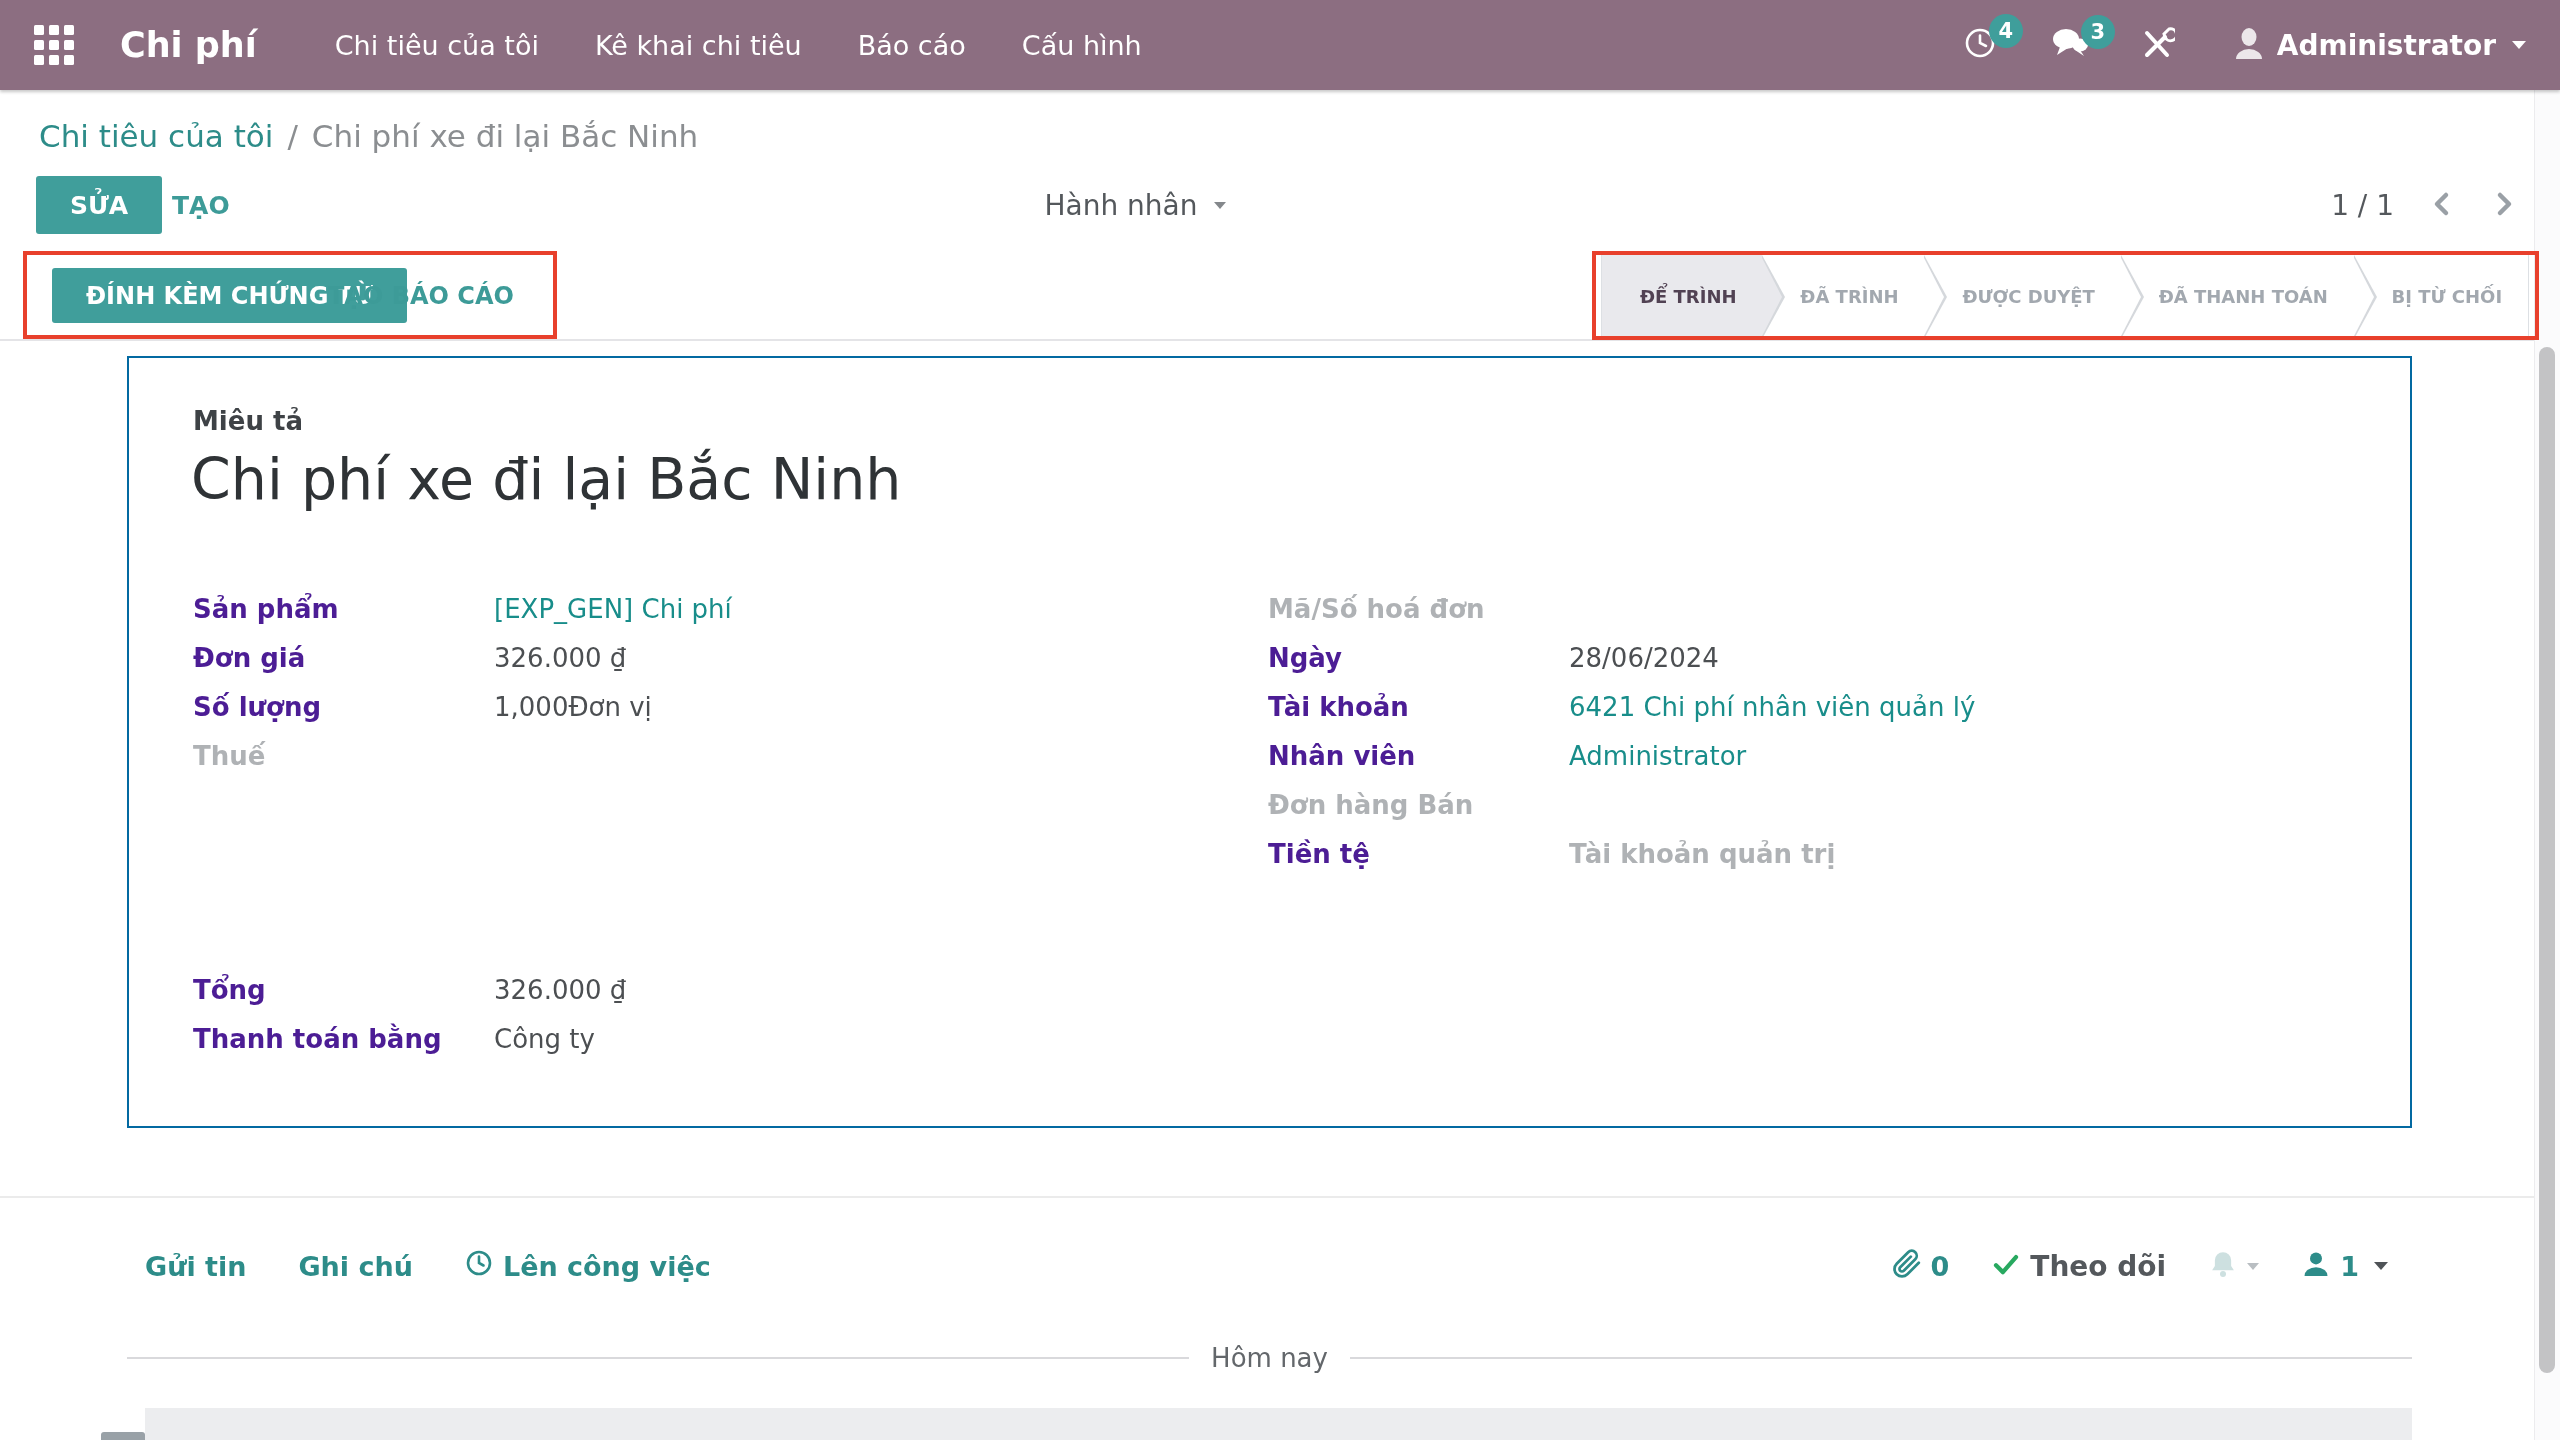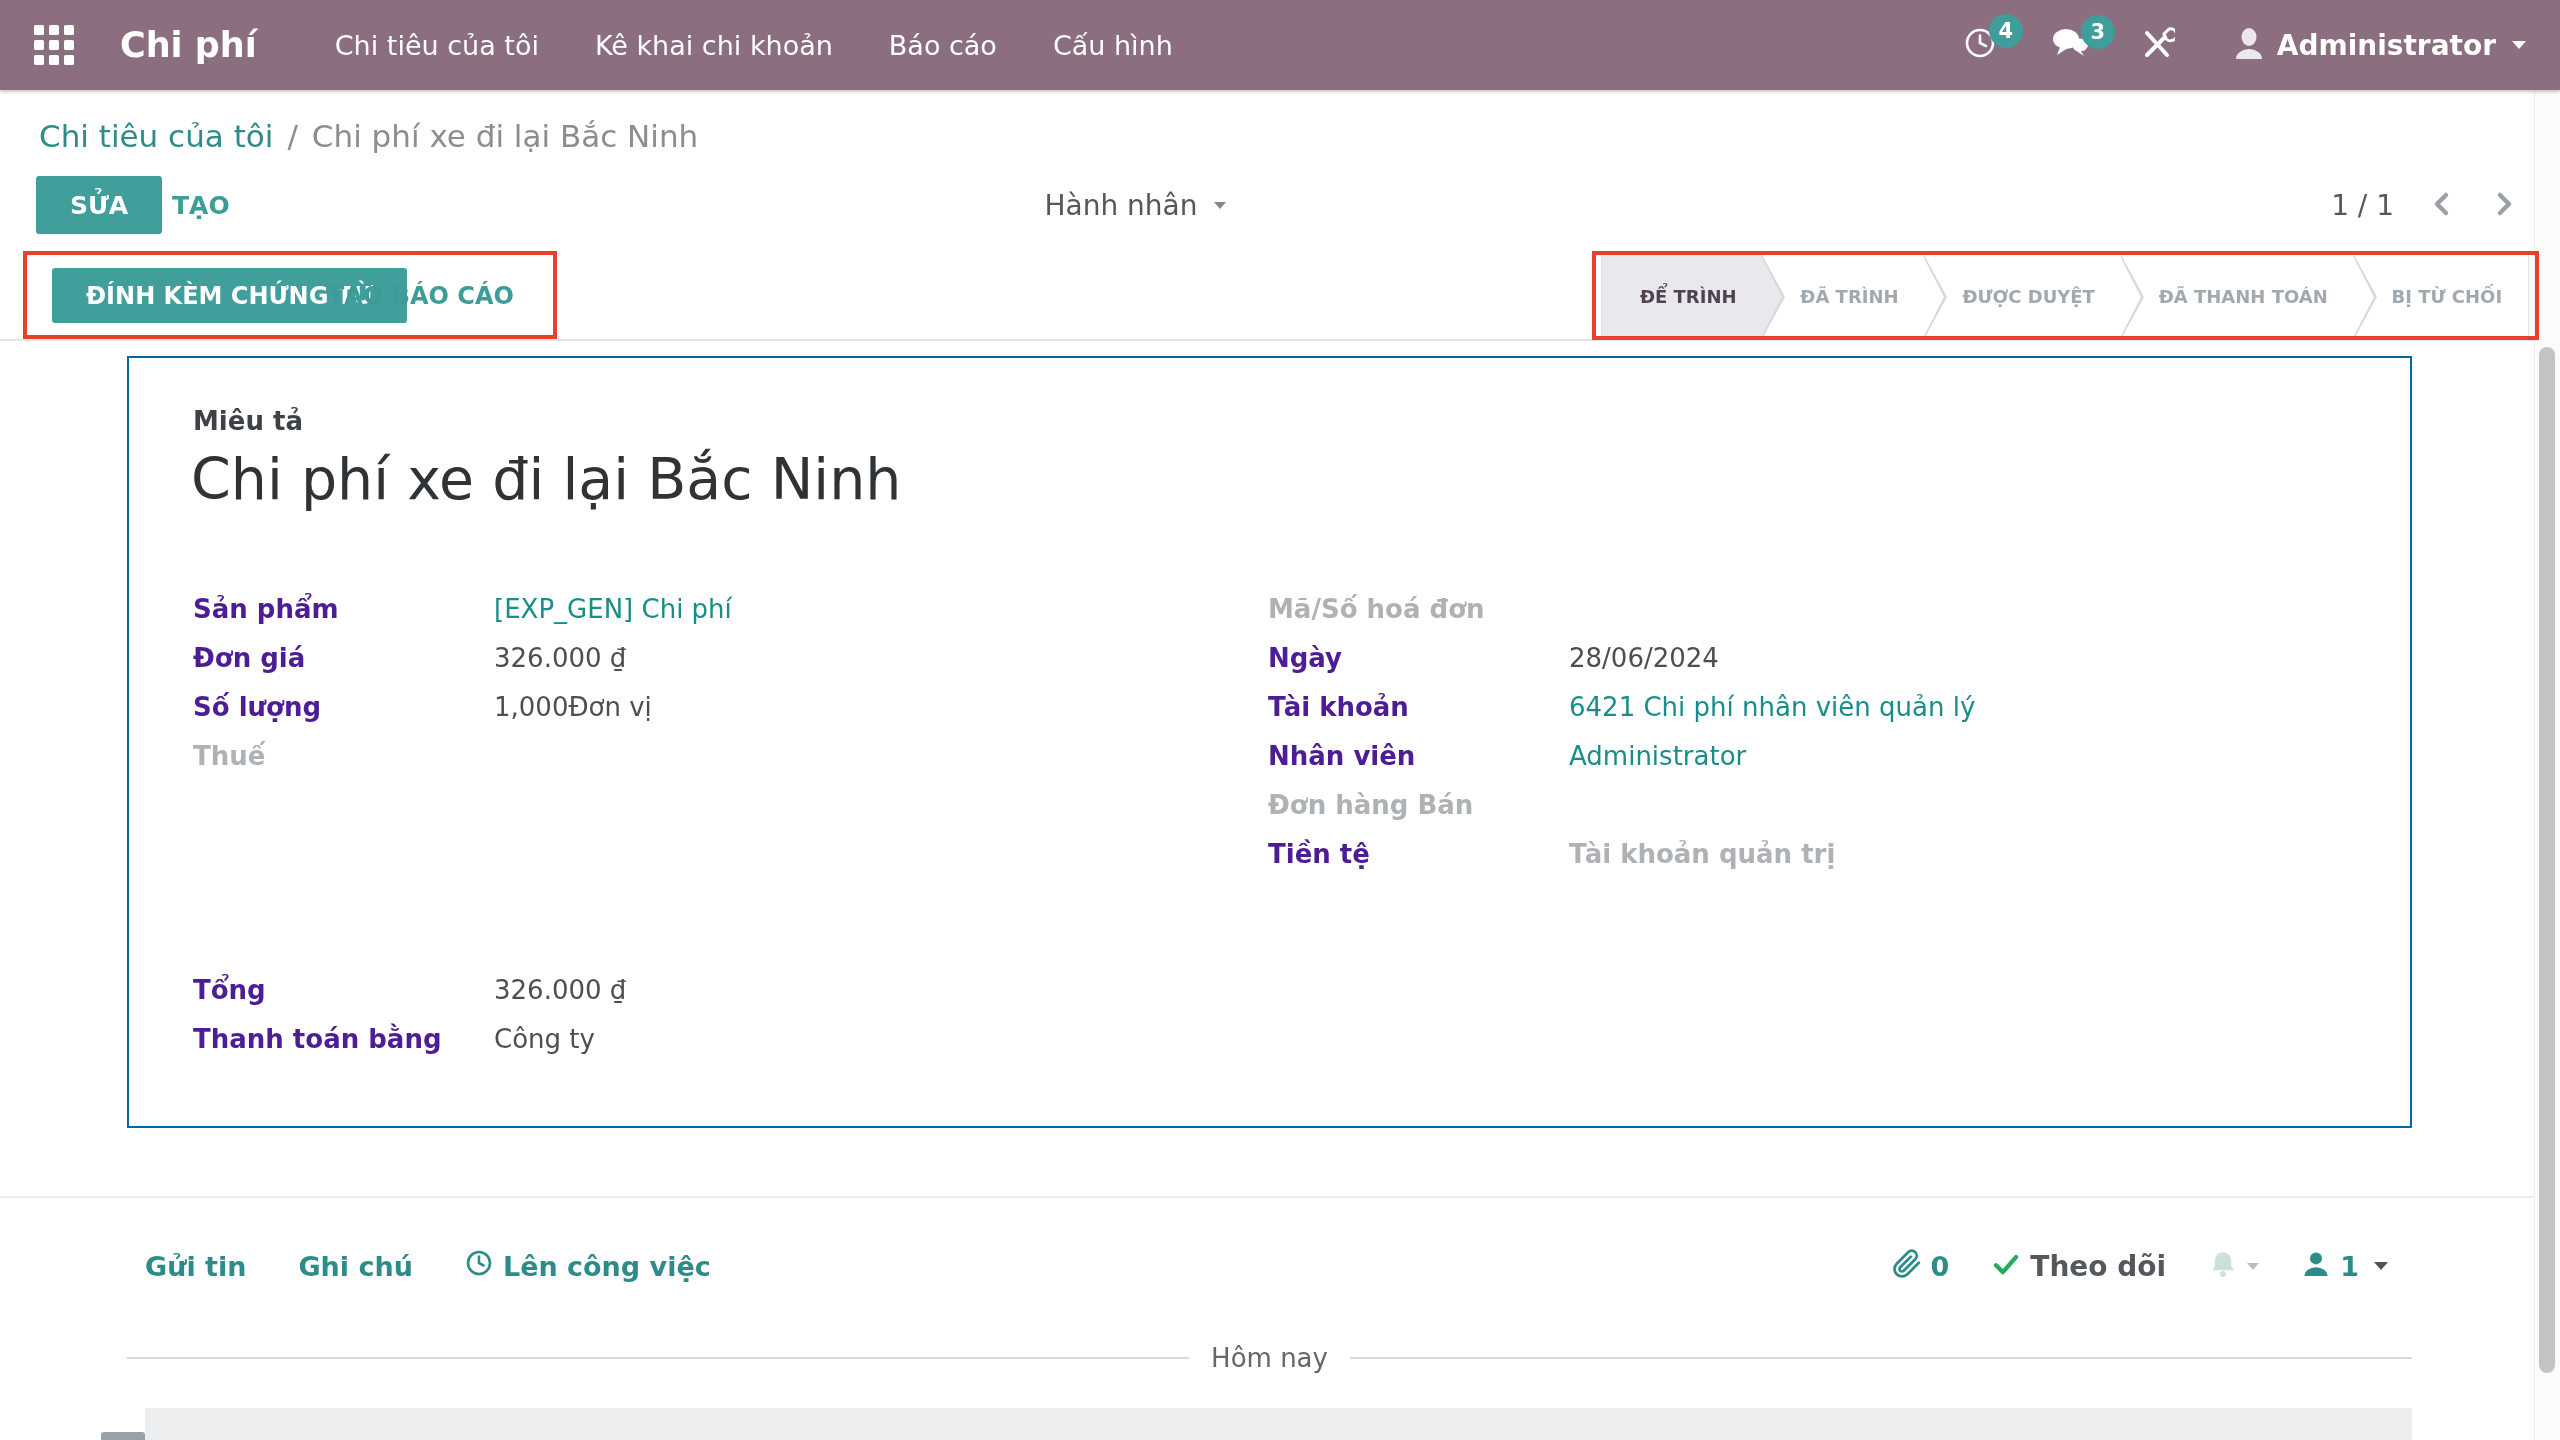--- a/index.html
+++ b/index.html
@@ -141,21 +141,21 @@
       <i></i>
       <i></i>
       <i></i>
       <i></i>
       <i></i>
       <i></i>
   </div>
   <div class="brand">Chi phí</div>
   <nav class="nav">
     <a class="nav-item">Chi tiêu của tôi</a>
-    <a class="nav-item">Kê khai chi khoản</a>
+    <a class="nav-item">Kê khai chi tiêu</a>
     <a class="nav-item">Báo cáo</a>
     <a class="nav-item">Cấu hình</a>
   </nav>
   <div class="systray">
     <div class="tray-item">
       <span>
         <svg width="34" height="34" viewBox="0 0 34 34">
             <circle cx="17" cy="17" r="13" fill="none" stroke="#fff" stroke-width="2.6"></circle>
             <path d="M17 9.5 V17 L23 20" fill="none" stroke="#fff" stroke-width="2.6" stroke-linecap="round"></path>
           </svg>

